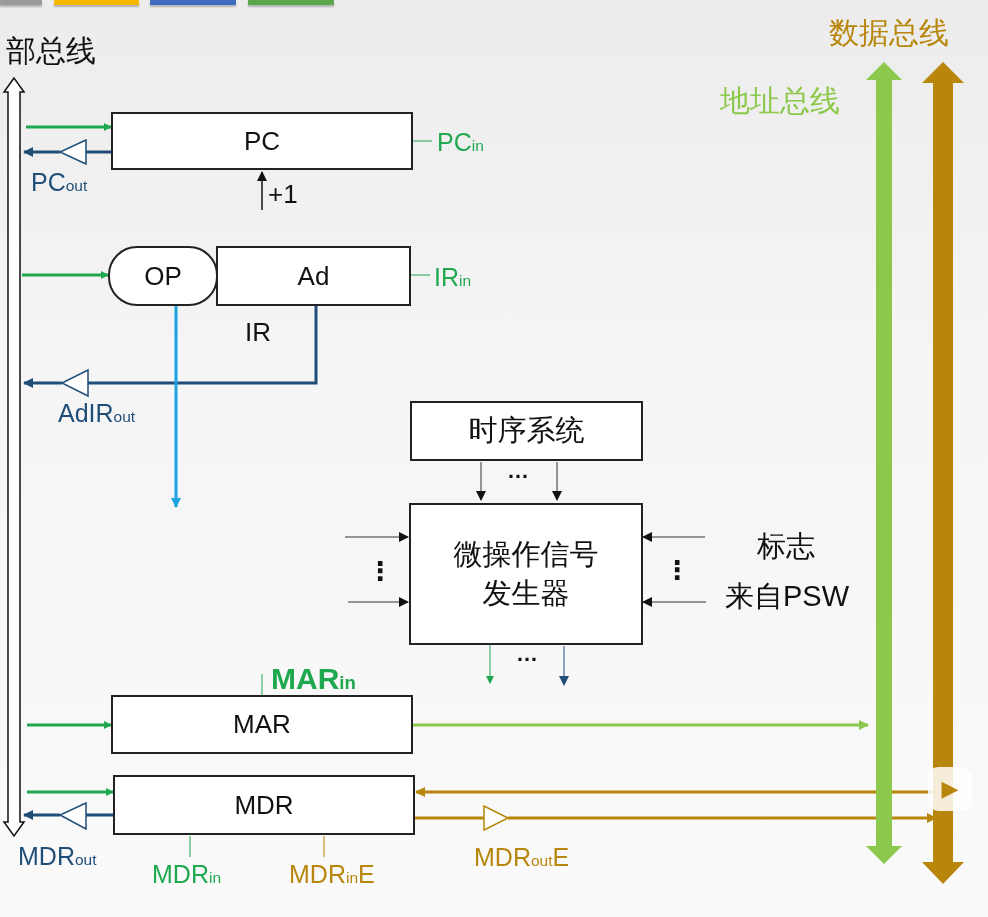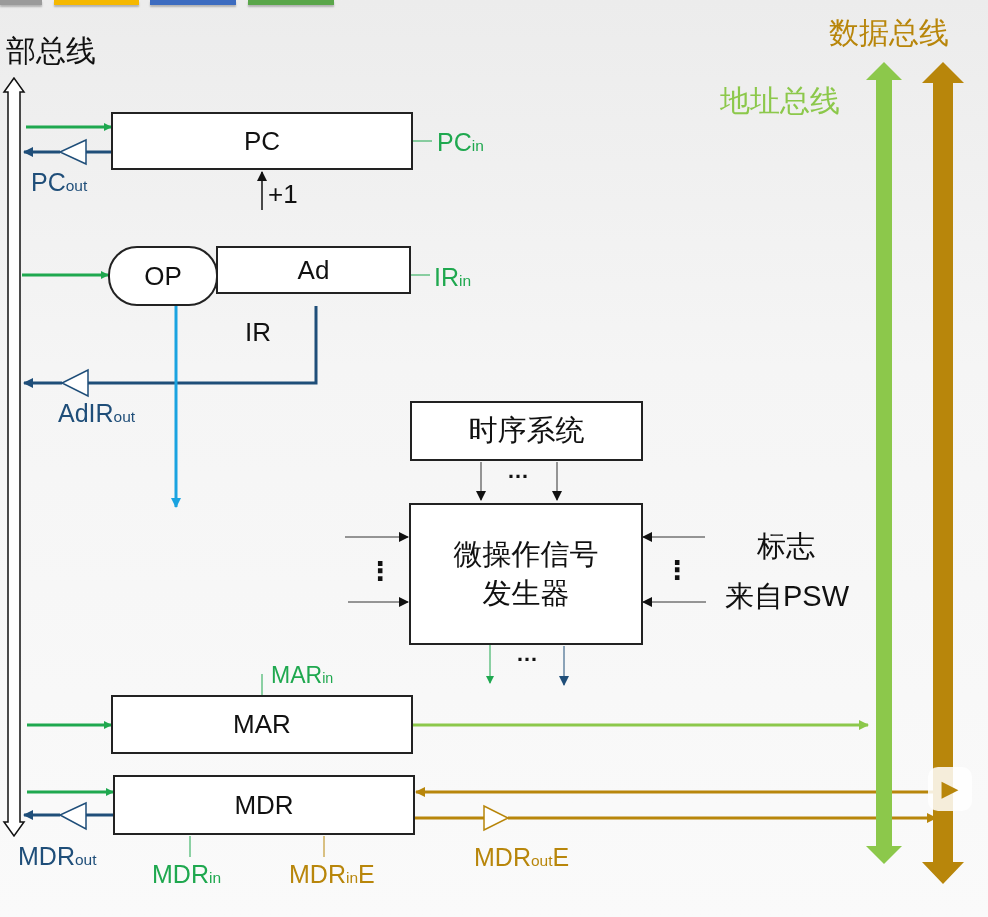--- a/index.html
+++ b/index.html
@@ -107,21 +107,21 @@
     <span>PC</span><span class="sub">in</span>
   </div>
   <div class="lbl" style="left:31px;top:170px;font-size:25px;color:#1f4e79;">
     <span>PC</span><span class="sub">out</span>
   </div>
   <div class="lbl" style="left:268px;top:181px;font-size:26px;color:#111;">+1</div>
 
   <div class="box" style="left:108px;top:246px;width:110px;height:60px;font-size:26px;border-radius:29px;">
     <span>OP</span>
   </div>
-  <div class="box" style="left:216px;top:246px;width:195px;height:48px;font-size:26px;">
+  <div class="box" style="left:216px;top:246px;width:195px;height:60px;font-size:26px;">
     <span>Ad</span>
   </div>
   <div class="lbl" style="left:245px;top:319px;font-size:26px;color:#111;">IR</div>
   <div class="lbl" style="left:434px;top:265px;font-size:25px;color:#1fa84f;">
     <span>IR</span><span class="sub">in</span>
   </div>
   <div class="lbl" style="left:58px;top:401px;font-size:25px;color:#1f4e79;">
     <span>AdIR</span><span class="sub">out</span>
   </div>
 
@@ -134,21 +134,21 @@
 
   <div class="box" style="left:409px;top:503px;width:234px;height:142px;font-size:29px;flex-direction:column;line-height:1.35;">
     <span>微操作信号</span>
     <span>发生器</span>
   </div>
   <div class="lbl" style="left:664px;top:557px;font-size:26px;color:#111;font-weight:bold;">⋮</div>
   <div class="lbl" style="left:745px;top:532px;font-size:29px;color:#111;margin-left:12px;">标志</div>
   <div class="lbl" style="left:713px;top:582px;font-size:29px;color:#111;margin-left:12px;">来自PSW</div>
   <div class="lbl" style="left:516px;top:643px;font-size:22px;color:#111;font-weight:bold;">…</div>
 
-  <div class="lbl" style="left:271px;top:664px;font-size:23px;color:#1fa84f;">
+  <div class="lbl" style="left:271px;top:664px;font-size:30px;color:#1fa84f;font-weight:bold;">
     <span>MAR</span><span class="sub">in</span>
   </div>
   <div class="box" style="left:111px;top:695px;width:302px;height:59px;font-size:26px;">
     <span>MAR</span>
   </div>
 
   <div class="box" style="left:113px;top:775px;width:302px;height:60px;font-size:26px;">
     <span>MDR</span>
   </div>
   <div class="lbl" style="left:18px;top:844px;font-size:25px;color:#1f4e79;">

